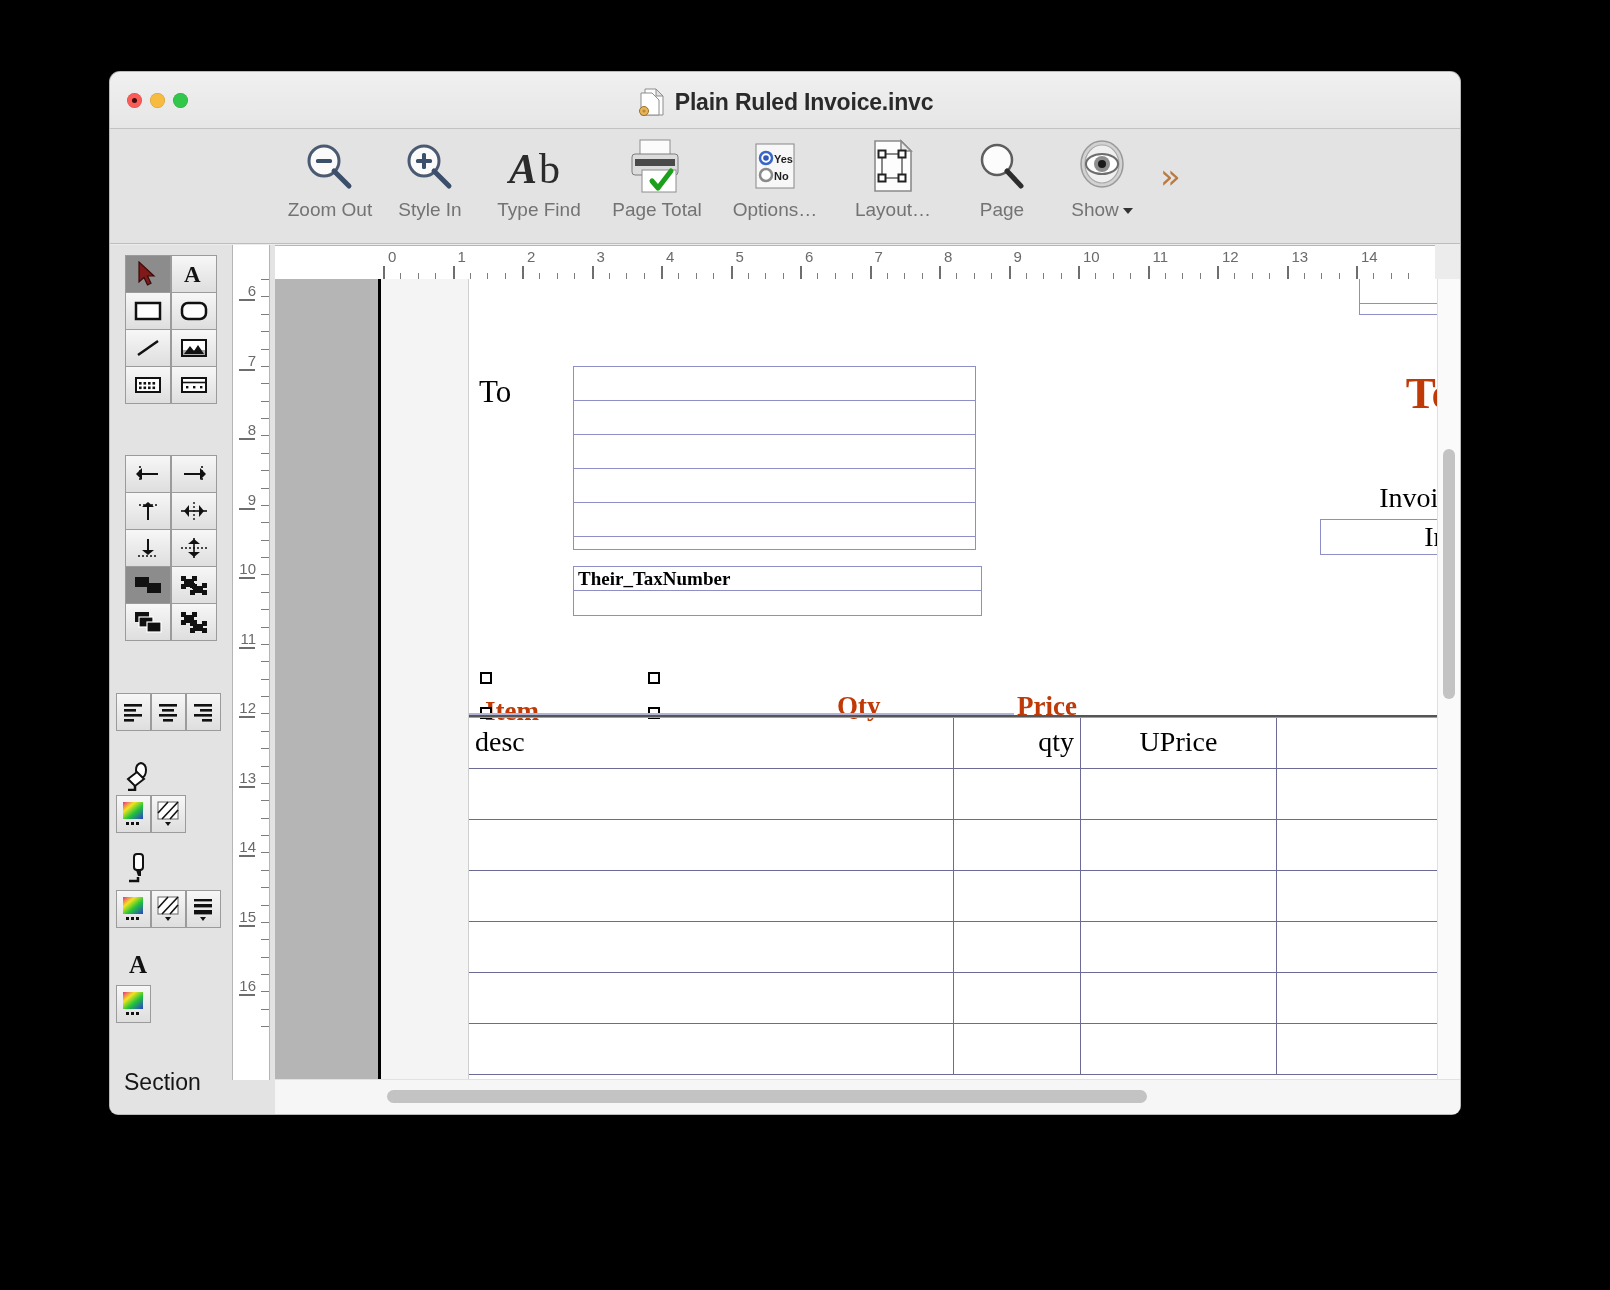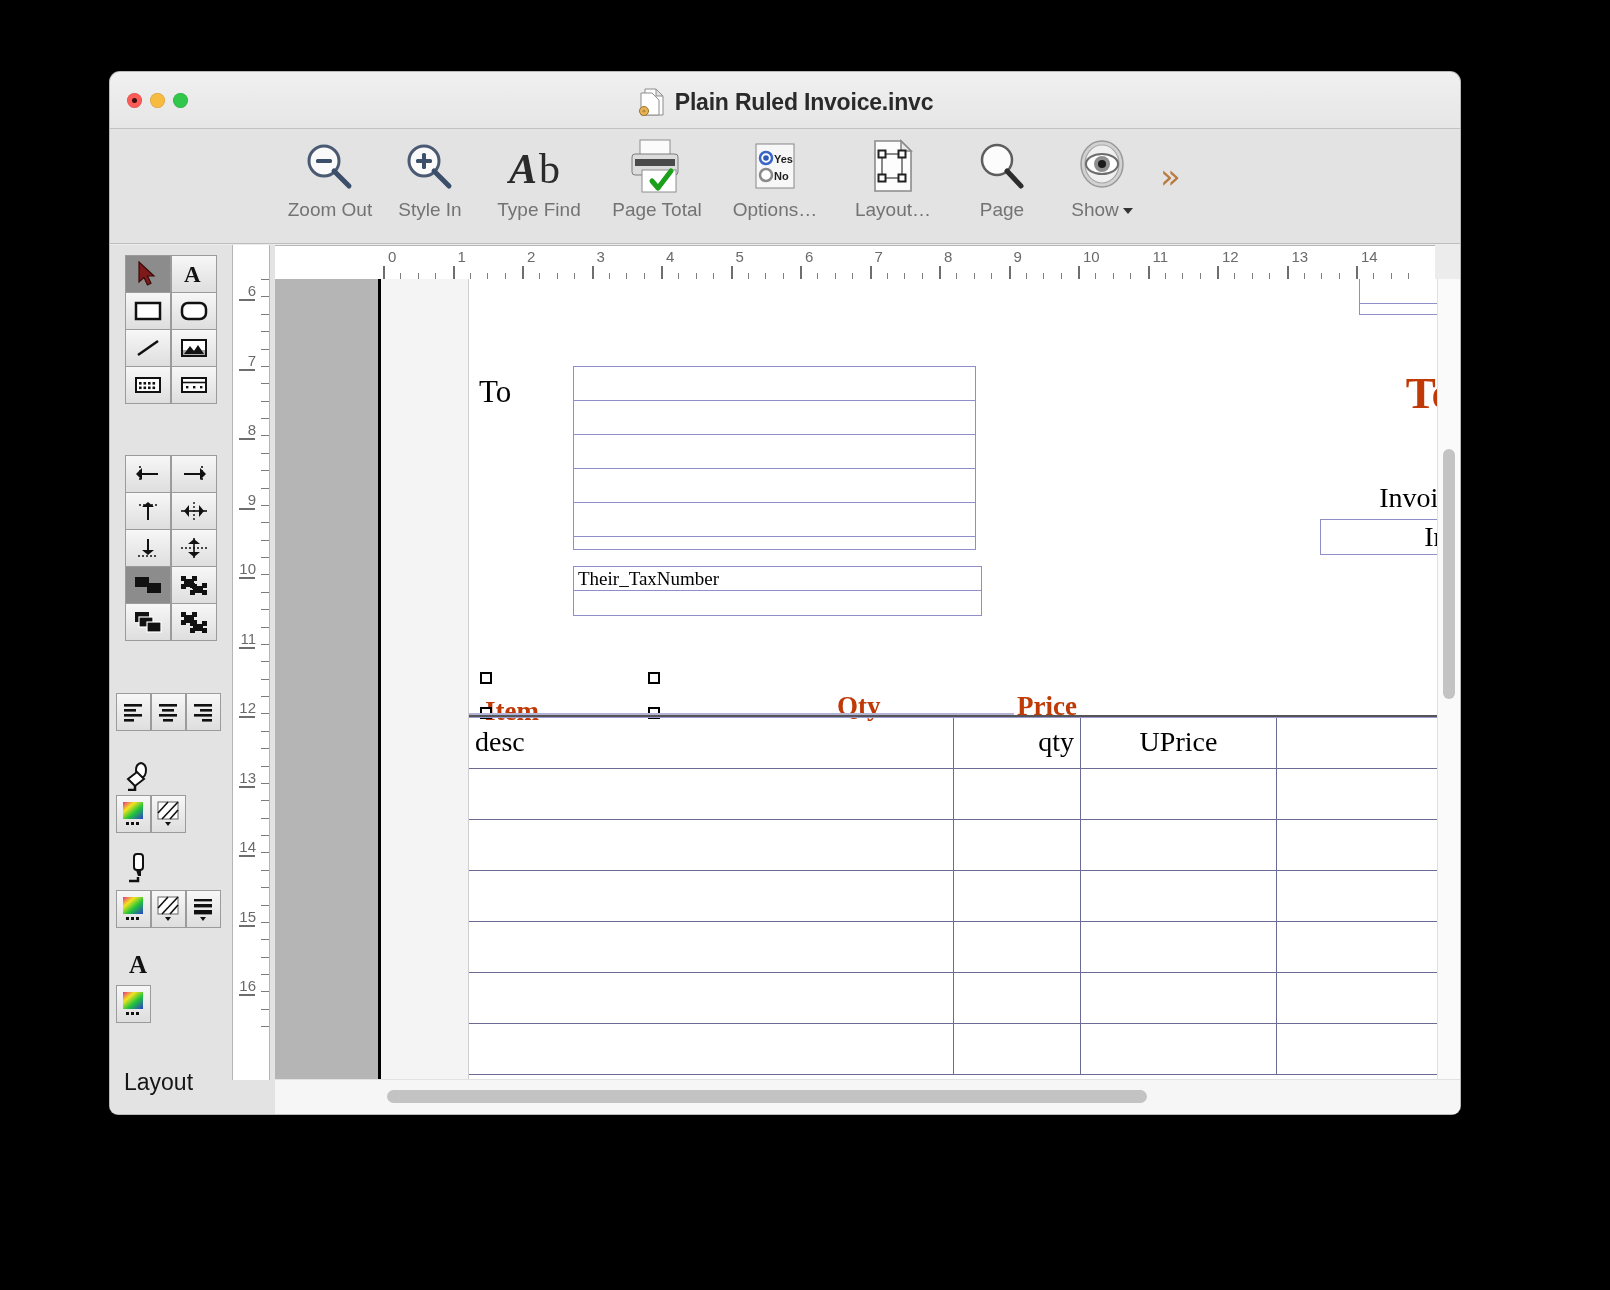--- a/index.html
+++ b/index.html
@@ -289,20 +289,21 @@
   }
   .tax-line {
     height: 24px;
     border-bottom: 1px solid #8e8ec9;
     box-sizing: border-box;
     font-family: "Liberation Serif", serif;
     font-size: 19px;
     color: #000;
     padding-left: 4px;
     line-height: 24px;
+    font-weight: bold;
   }
   .tax-line:last-child { border-bottom: none; }
 
   .total-word {
     position: absolute;
     right: -44px;
     top: 88px;
     font-family: "Liberation Serif", serif;
     font-size: 45px;
     font-weight: bold;
@@ -957,21 +958,21 @@
             </defs>
           <rect x="2" y="1" width="20" height="17" fill="url(#g3)"></rect>
           <g fill="#111">
               <rect x="5" y="21" width="3" height="3"></rect>
               <rect x="10" y="21" width="3" height="3"></rect>
               <rect x="15" y="21" width="3" height="3"></rect>
             </g>
         </svg>
       </div>
 
-      <div class="section-label">Layout</div>
+      <div class="section-label">Section</div>
     </div>
 
     <div class="vruler" id="vruler">
         <div class="vr-tick major" style="top: 54px;"></div>
         <div class="vr-num" style="top: 37px;">6</div>
         <div class="vr-tick minor" style="top: 34px;"></div>
         <div class="vr-tick minor" style="top: 51.375px;"></div>
         <div class="vr-tick minor" style="top: 68.75px;"></div>
         <div class="vr-tick minor" style="top: 86.125px;"></div>
         <div class="vr-tick major" style="top: 123.5px;"></div>

